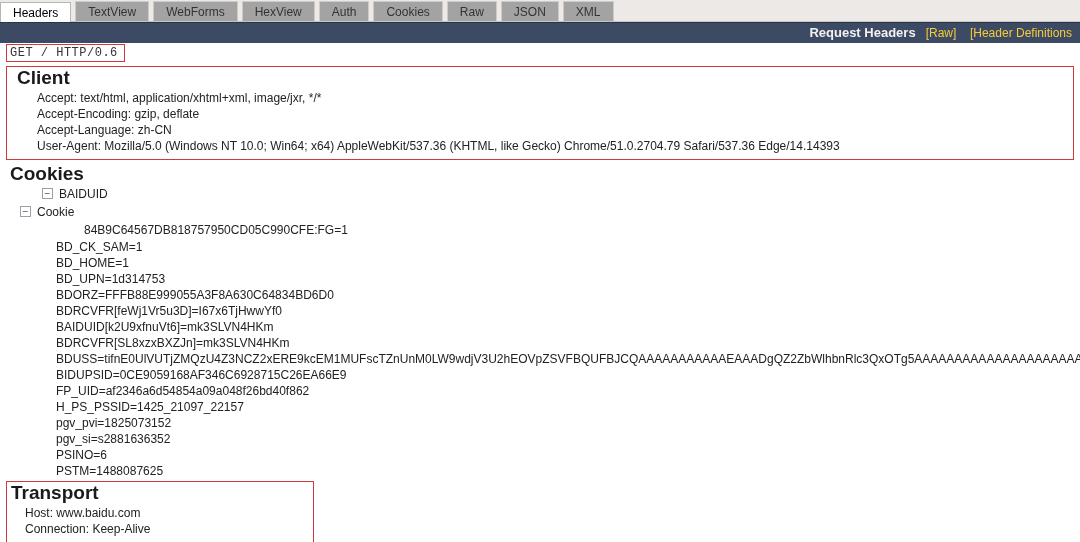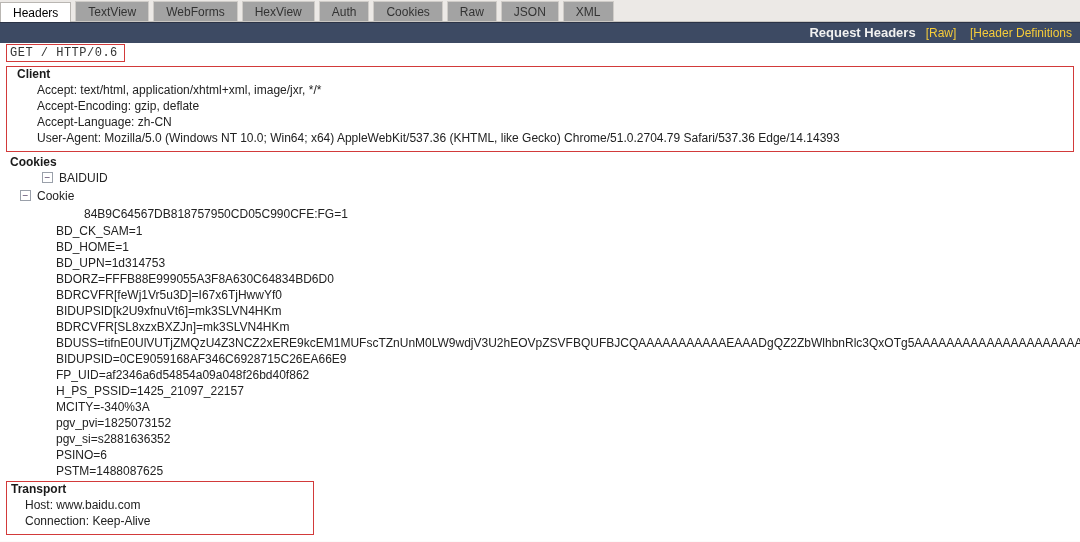--- a/index.html
+++ b/index.html
@@ -84,21 +84,21 @@
     padding: 1px 6px 1px 3px;
     line-height: 14px;
     letter-spacing: 0.5px;
   }
   .group {
     margin-top: 3px;
   }
   .group-title {
     color: #1a1a1a;
     font-weight: 700;
-    font-size: 12px;
+    font-size: 19px;
     padding: 0 0 0 10px;
   }
   .group-body {
     padding: 1px 0 2px 30px;
   }
   .line {
     white-space: nowrap;
     line-height: 16px;
   }
 
@@ -181,27 +181,26 @@
       </div>
       <div class="tree-row lvl3">
         <span>84B9C64567DB818757950CD05C990CFE:FG=1</span>
       </div>
 
       <div class="cookie-item">BD_CK_SAM=1</div>
       <div class="cookie-item">BD_HOME=1</div>
       <div class="cookie-item">BD_UPN=1d314753</div>
       <div class="cookie-item">BDORZ=FFFB88E999055A3F8A630C64834BD6D0</div>
       <div class="cookie-item">BDRCVFR[feWj1Vr5u3D]=I67x6TjHwwYf0</div>
-      <div class="cookie-item">BIDUPSID[k2U9xfnuVt6]=mk3SLVN4HKm</div>
+      <div class="cookie-item">BAIDUID[k2U9xfnuVt6]=mk3SLVN4HKm</div>
       <div class="cookie-item">BDRCVFR[SL8xzxBXZJn]=mk3SLVN4HKm</div>
       <div class="cookie-item">BDUSS=tifnE0UlVUTjZMQzU4Z3NCZ2xERE9kcEM1MUFscTZnUnM0LW9wdjV3U2hEOVpZSVFBQUFBJCQAAAAAAAAAAAEAAADgQZ2ZbWlhbnRlc3QxOTg5AAAAAAAAAAAAAAAAAAAAAAAAAAAAAAAAA</div>
       <div class="cookie-item">BIDUPSID=0CE9059168AF346C6928715C26EA66E9</div>
       <div class="cookie-item">FP_UID=af2346a6d54854a09a048f26bd40f862</div>
       <div class="cookie-item">H_PS_PSSID=1425_21097_22157</div>
-      <div class="cookie-item">MCITY=-340%3A</div>
       <div class="cookie-item">pgv_pvi=1825073152</div>
       <div class="cookie-item">pgv_si=s2881636352</div>
       <div class="cookie-item">PSINO=6</div>
       <div class="cookie-item">PSTM=1488087625</div>
     </div>
 
     <div class="redbox" style="width:308px;">
       <div class="group-title" style="padding-left:4px;">Transport</div>
       <div class="group-body" style="padding-left:18px;">
         <div class="line">Host: www.baidu.com</div>

